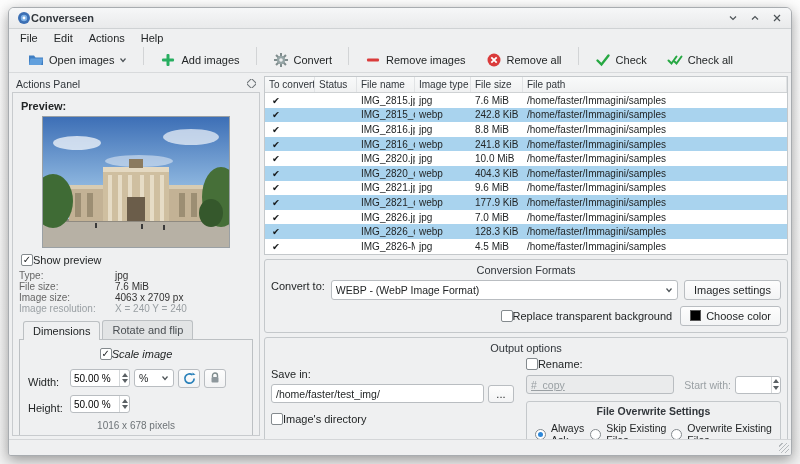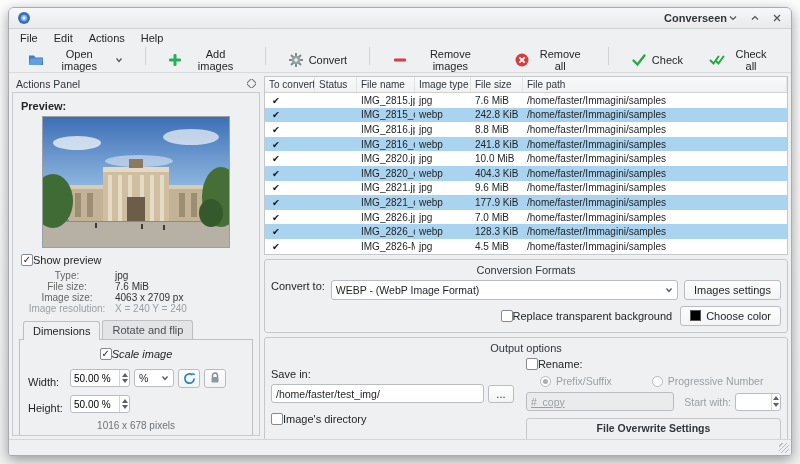--- a/index.html
+++ b/index.html
@@ -7,29 +7,29 @@
     font-family:"Liberation Sans","DejaVu Sans",sans-serif; color:#232627; }
   .page { position:relative; width:800px; height:464px; background:linear-gradient(#fdfdfd,#f2f2f2); }
 
   .window { position:absolute; left:8px; top:7px; width:784px; height:449px;
     background:#eff0f1; border:1px solid #a8acb0; border-radius:6px 6px 3px 3px;
     box-shadow:0 4px 14px rgba(0,0,0,.38); display:flex; flex-direction:column; overflow:hidden; }
 
   
   .titlebar { height:21px; background:linear-gradient(#f6f7f8,#e9eaeb); border-bottom:1px solid #cfd2d4;
     display:flex; align-items:center; padding:0 8px; flex:0 0 auto; }
-  .titlebar .title { flex:1; text-align:right; font-size:11px; font-weight:600; color:#31363b; }
+  .titlebar .title { flex:1; text-align:left; font-size:11px; font-weight:600; color:#31363b; }
   .app-icon { width:14px; height:14px; display:inline-flex; }
   .win-controls { display:flex; gap:10px; align-items:center; }
   .win-btn { width:12px; height:12px; display:inline-flex; align-items:center; justify-content:center; cursor:pointer; }
 
   
   .menubar { height:18px; display:flex; align-items:center; padding:0 4px; gap:2px; flex:0 0 auto; }
   .menu-item { font-size:11px; padding:1px 7px; border-radius:2px; cursor:default; }
-  .toolbar { height:26px; display:flex; padding:0 12px; gap:12px;
+  .toolbar { height:26px; display:flex; padding:0 12px; gap:6px;
     border-bottom:1px solid #d8dadc; flex:0 0 auto; }
   .tbtn { display:flex; align-items:center; gap:5px; font-size:11px; padding:3px 7px;
     background:transparent; border:none; border-radius:3px; color:#232627; }
   .tsep { width:1px; height:18px; background:#d2d4d6; margin:0 3px; }
   .ticon { width:16px; height:16px; display:inline-flex; }
   .chev-sm { width:8px; height:8px; display:inline-flex; }
 
   
   .main { flex:1; display:flex; padding:3px; gap:4px; min-height:0; }
 
@@ -41,21 +41,21 @@
   .preview-label { font-size:11px; font-weight:700; margin:2px 0 4px 2px; }
   .preview-img { width:188px; height:132px; margin:0 auto; border:1px solid #9aa0a4; background:#9ec7e8; }
   .preview-img svg { display:block; }
   .cb { display:flex; align-items:center; font-size:11px; cursor:default; }
   .cbx { width:12px; height:12px; border:1px solid #848a8e; border-radius:2px; background:#fff;
     display:inline-flex; align-items:center; justify-content:center; font-size:10px; line-height:1; color:#1b1e20; flex:0 0 auto;}
   .cb.checked .cbx::after { content:"✓"; font-weight:700; }
   .show-preview-row { margin:6px 0 4px 2px; }
   .info { font-size:10px; color:#444; margin:2px 0 6px; }
   .info-row { display:flex; }
-  .info-row .il { width:96px; text-align:center; color:#666; padding-right:0; }
+  .info-row .il { width:96px; text-align:left; color:#666; padding-right:0; }
   .info-row .iv { color:#333; }
   .info-row.dim .il, .info-row.dim .iv { color:#9aa0a4; }
 
   .tabs { display:flex; margin-top:6px; padding-left:4px; }
   .tab { font-size:11px; padding:3px 9px 3px; border:1px solid #bcc0c3; border-bottom:none;
     border-radius:3px 3px 0 0; background:#e2e4e5; color:#4a4f53; margin-right:2px; cursor:default; }
   .tab.active { background:#eff0f1; color:#232627; position:relative; z-index:2; top:1px; }
   .tab-frame { border:1px solid #bcc0c3; background:#eff0f1; padding:8px 8px 8px; position:relative; z-index:1; }
 
   .scale-row { justify-content:center; margin-bottom:8px;font-style:italic; }
@@ -524,30 +524,20 @@
             <label class="cb imgdir-row">
               <span class="cbx"></span>
               <span>Image's directory</span>
             </label>
           </div>
           <div class="out-right">
             <label class="cb rename-row">
               <span class="cbx"></span>
               <span>Rename:</span>
             </label>
-            <div class="rename-radios">
-              <label class="radio disabled sel">
-                <span class="rdot"></span>
-                <span>Prefix/Suffix</span>
-              </label>
-              <label class="radio disabled">
-                <span class="rdot"></span>
-                <span>Progressive Number</span>
-              </label>
-            </div>
             <div class="input-row">
               <input class="text-input" disabled="" value="#_copy" style="">
               <span class="startwith">Start with:</span>
               <div class="spinbox spin-sm">
                 <input disabled="" value="" style="">
                 <span class="arrows">
                       <span class="arr-up"></span>
                       <span class="arr-dn"></span>
                     </span>
               </div>

